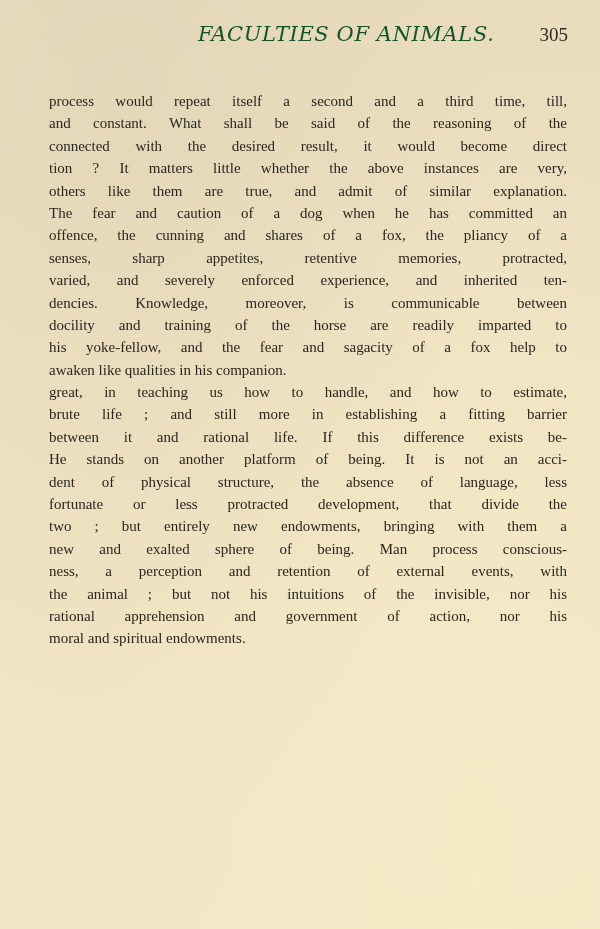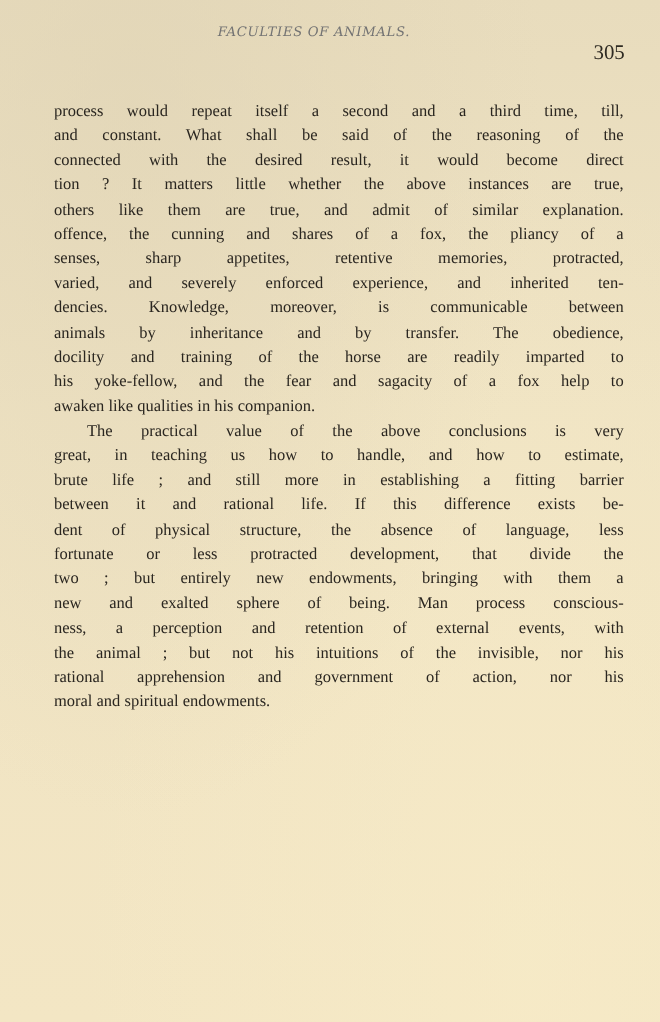--- a/index.html
+++ b/index.html
@@ -31,28 +31,28 @@
       left: 50px;
       width: 518px;
       height: 26px;
     }
     .running-title {
       position: absolute;
       left: 148px;
       top: 0;
       font-family: "DejaVu Serif", "Liberation Serif", serif;
       font-style: italic;
-      font-size: 12px;
+      font-size: 21px;
       letter-spacing: 0.6px;
-      color: #737373;
+      color: #14532d;
     }
     .page-number {
       position: absolute;
       right: 0;
-      top: 16px;
+      top: 2px;
       font-family: "Liberation Serif", "DejaVu Serif", serif;
       font-size: 19px;
       color: #2e2a22;
     }
     .body-text {
       position: absolute;
       left: 49px;
       top: 90px;
       width: 518px;
     }
@@ -84,36 +84,36 @@
   <div class="running-head">
     <span class="running-title">FACULTIES OF ANIMALS.</span>
     <span class="page-number">305</span>
   </div>
 
   <div class="body-text">
     <div class="paragraph">
       <span class="line">process would repeat itself a second and a third time, till,</span>
       <span class="line">and constant.  What shall be said of the reasoning of the</span>
       <span class="line">connected with the desired result, it would become direct</span>
-      <span class="line">tion ?  It matters little whether the above instances are true,</span>
+      <span class="line">tion ?  It matters little whether the above instances are very,</span>
       <span class="line">others like them are true, and admit of similar explanation.</span>
+      <span class="line">The fear and caution of a dog when he has committed an</span>
       <span class="line">offence, the cunning and shares of a fox, the pliancy of a</span>
       <span class="line">senses, sharp appetites, retentive memories, protracted,</span>
       <span class="line">varied, and severely enforced experience, and inherited ten-</span>
       <span class="line">dencies.  Knowledge, moreover, is communicable between</span>
-      <span class="line">animals by inheritance and by transfer.  The obedience,</span>
       <span class="line">docility and training of the horse are readily imparted to</span>
       <span class="line">his yoke-fellow, and the fear and sagacity of a fox help to</span>
       <span class="line last">awaken like qualities in his companion.</span>
     </div>
     <div class="paragraph">
-      <span class="line indent">The practical value of the above conclusions is very</span>
       <span class="line">great, in teaching us how to handle, and how to estimate,</span>
       <span class="line">brute life ; and still more in establishing a fitting barrier</span>
       <span class="line">between it and rational life.  If this difference exists be-</span>
+      <span class="line">He stands on another platform of being.  It is not an acci-</span>
       <span class="line">dent of physical structure, the absence of language, less</span>
       <span class="line">fortunate or less protracted development, that divide the</span>
       <span class="line">two ; but entirely new endowments, bringing with them a</span>
       <span class="line">new and exalted sphere of being.  Man process conscious-</span>
       <span class="line">ness, a perception and retention of external events, with</span>
       <span class="line">the animal ; but not his intuitions of the invisible, nor his</span>
       <span class="line">rational apprehension and government of action, nor his</span>
       <span class="line last">moral and spiritual endowments.</span>
     </div>
   </div>

